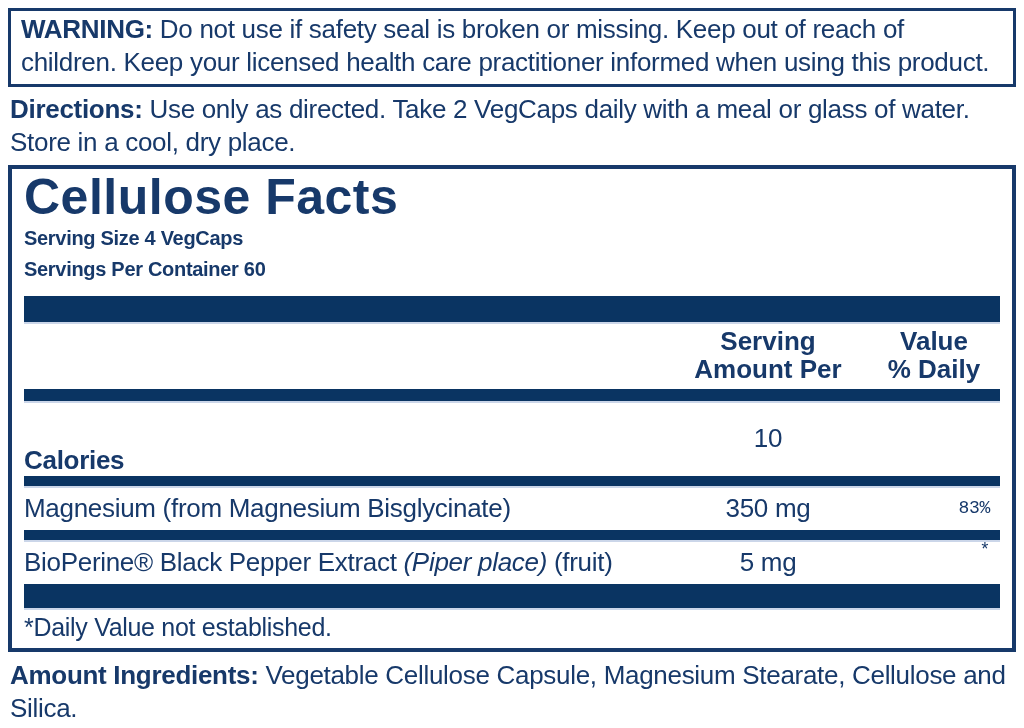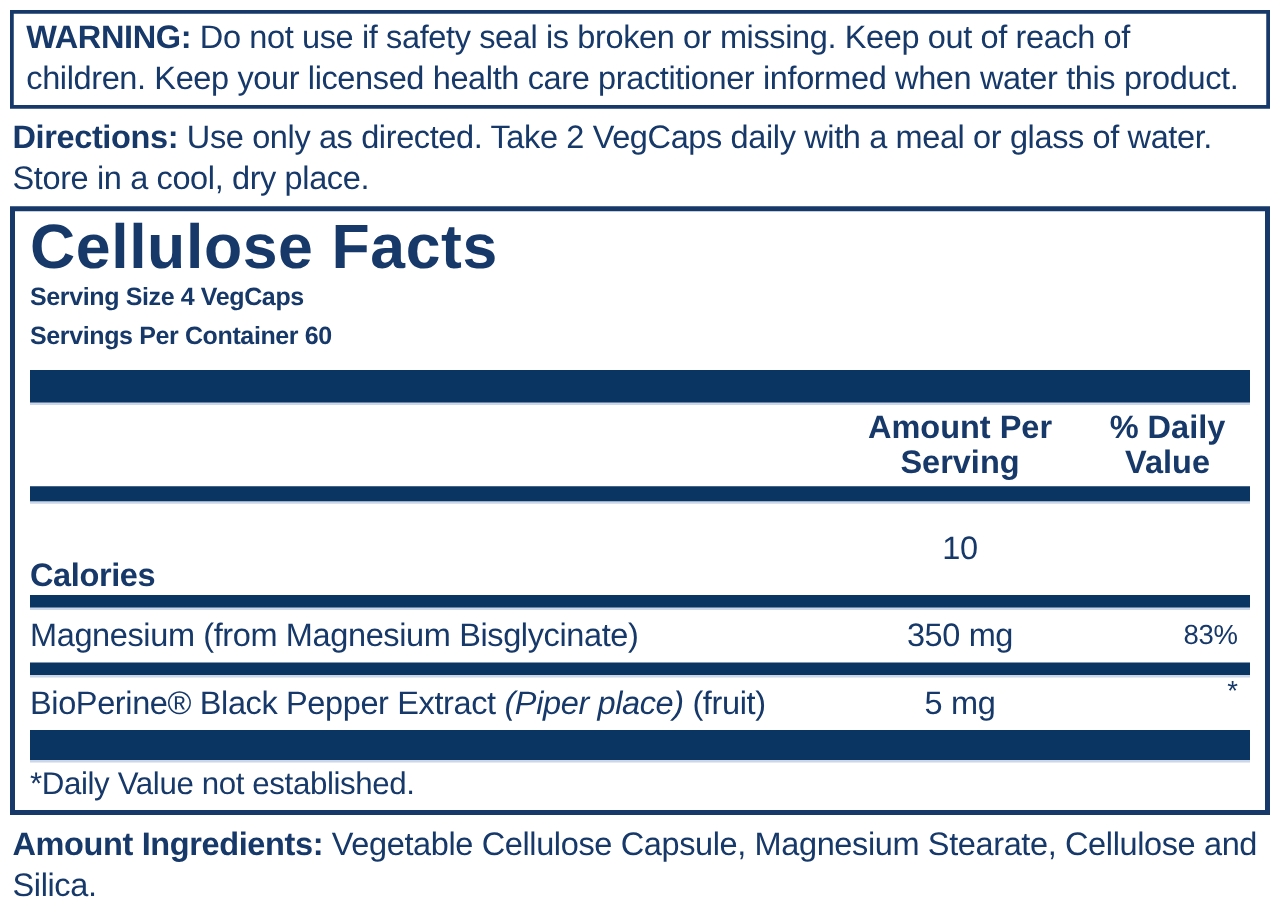--- a/index.html
+++ b/index.html
@@ -83,55 +83,55 @@
     line-height: 28px;
     text-align: center;
   }
   .header-row .col-dv { padding-right: 0; }
 
   .data-row {
     min-height: 44px;
     font-size: 26px;
     letter-spacing: -0.3px;
   }
-  .data-row .col-dv { font-size: 22px; }
+  .data-row .col-dv { font-size: 18px; font-family: Liberation Mono, monospace; }
   .footnote {
     font-size: 25px;
     line-height: 34px;
     letter-spacing: -0.3px;
     padding-top: 2px;
   }
 </style>
 </head>
 <body>
 
 <div class="page">
 
   <div class="warning-box">
-    <p><span class="b">WARNING:</span> <span>Do not use if safety seal is broken or missing. Keep out of reach of children. Keep your licensed health care practitioner informed when water this product.</span></p>
+    <p><span class="b">WARNING:</span> <span>Do not use if safety seal is broken or missing. Keep out of reach of children. Keep your licensed health care practitioner informed when using this product.</span></p>
   </div>
 
   <p class="para"><span class="b">Directions:</span> <span>Use only as directed. Take 2 VegCaps daily with a meal or glass of water. Store in a cool, dry place.</span></p>
 
   <div class="facts-box">
     <h1 class="facts-title">Cellulose Facts</h1>
     <div class="serving-line">Serving Size 4 VegCaps</div>
     <div class="serving-line">Servings Per Container 60</div>
 
     <div class="bar bar-thick"></div>
 
     <div class="frow header-row">
       <div class="col-name"></div>
       <div class="col-amount hcol">
+        <div>Serving</div>
         <div>Amount Per</div>
-        <div>Serving</div>
       </div>
       <div class="col-dv hcol">
+        <div>Value</div>
         <div>% Daily</div>
-        <div>Value</div>
       </div>
     </div>
 
     <div class="bar bar-med"></div>
 
     <div class="frow data-row">
       <div class="col-name b">Calories</div>
       <div class="col-amount">10</div>
       <div class="col-dv"></div>
     </div>

